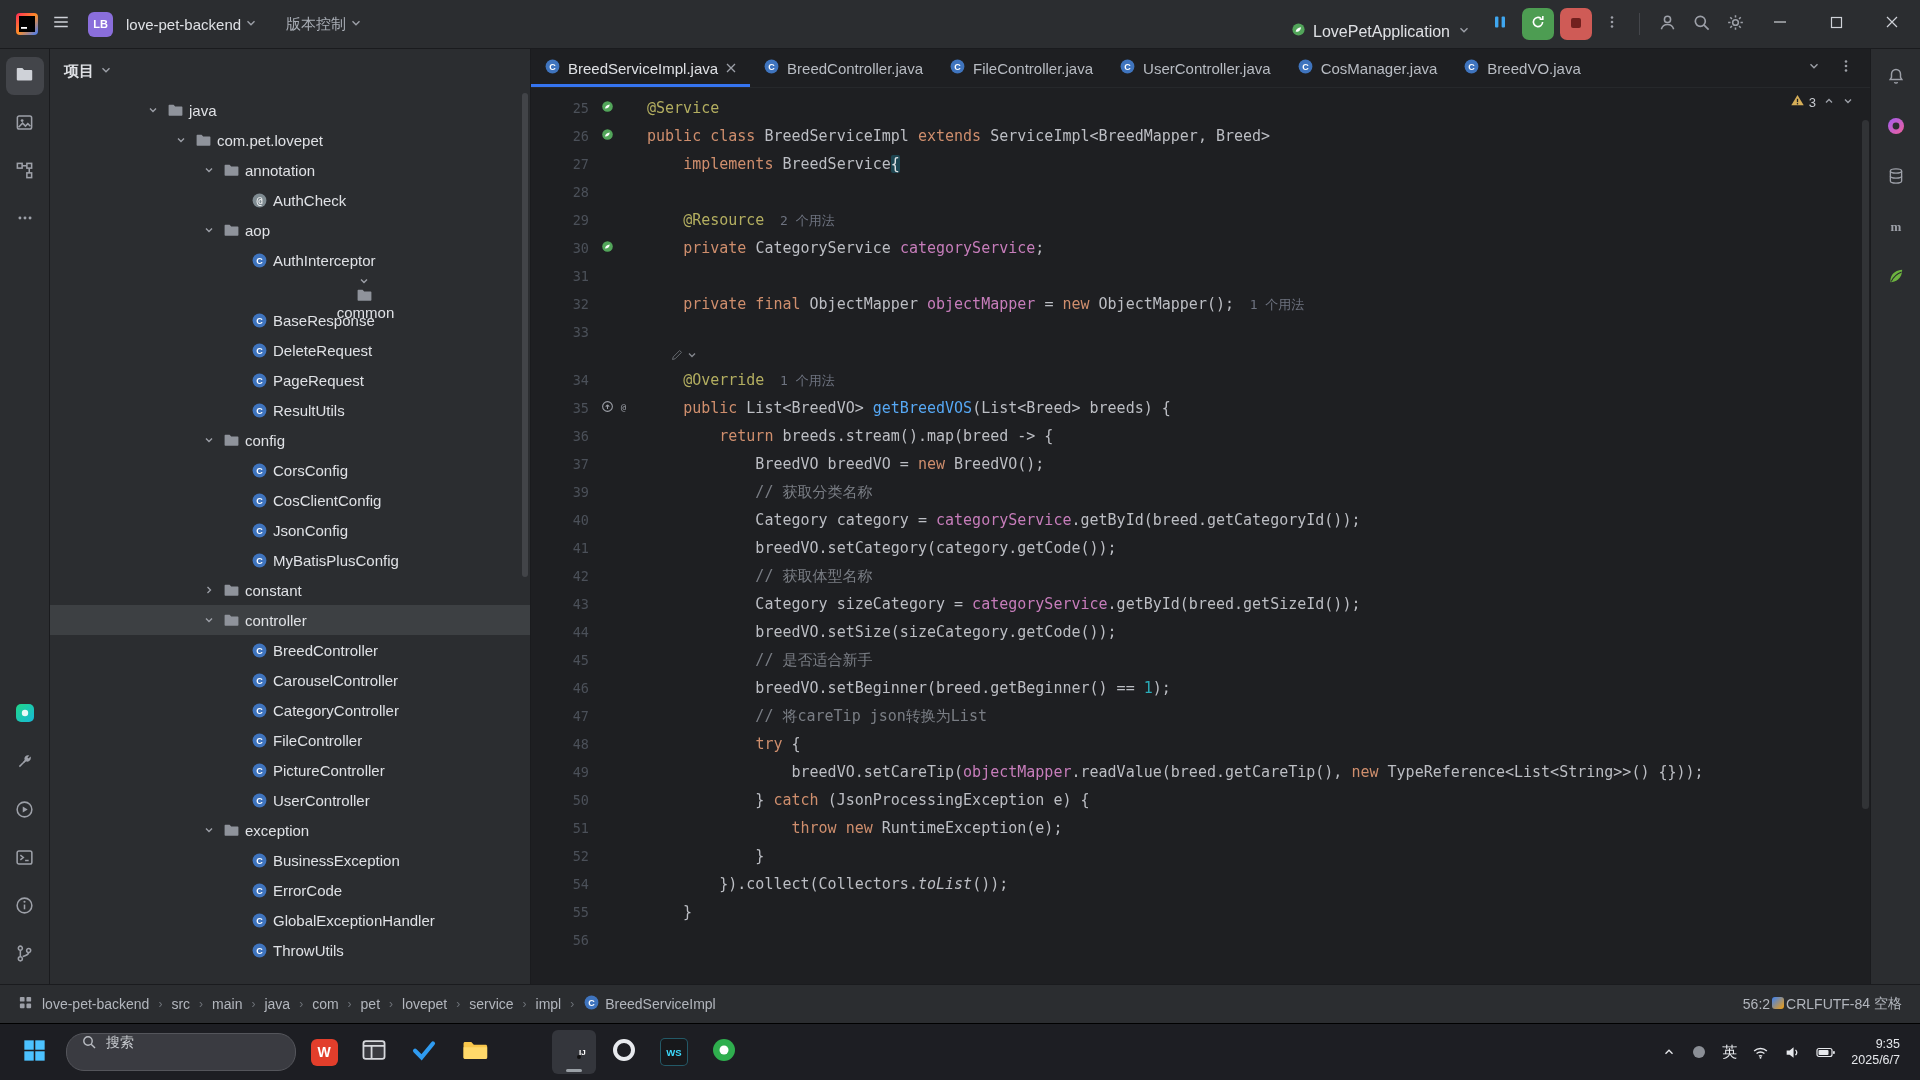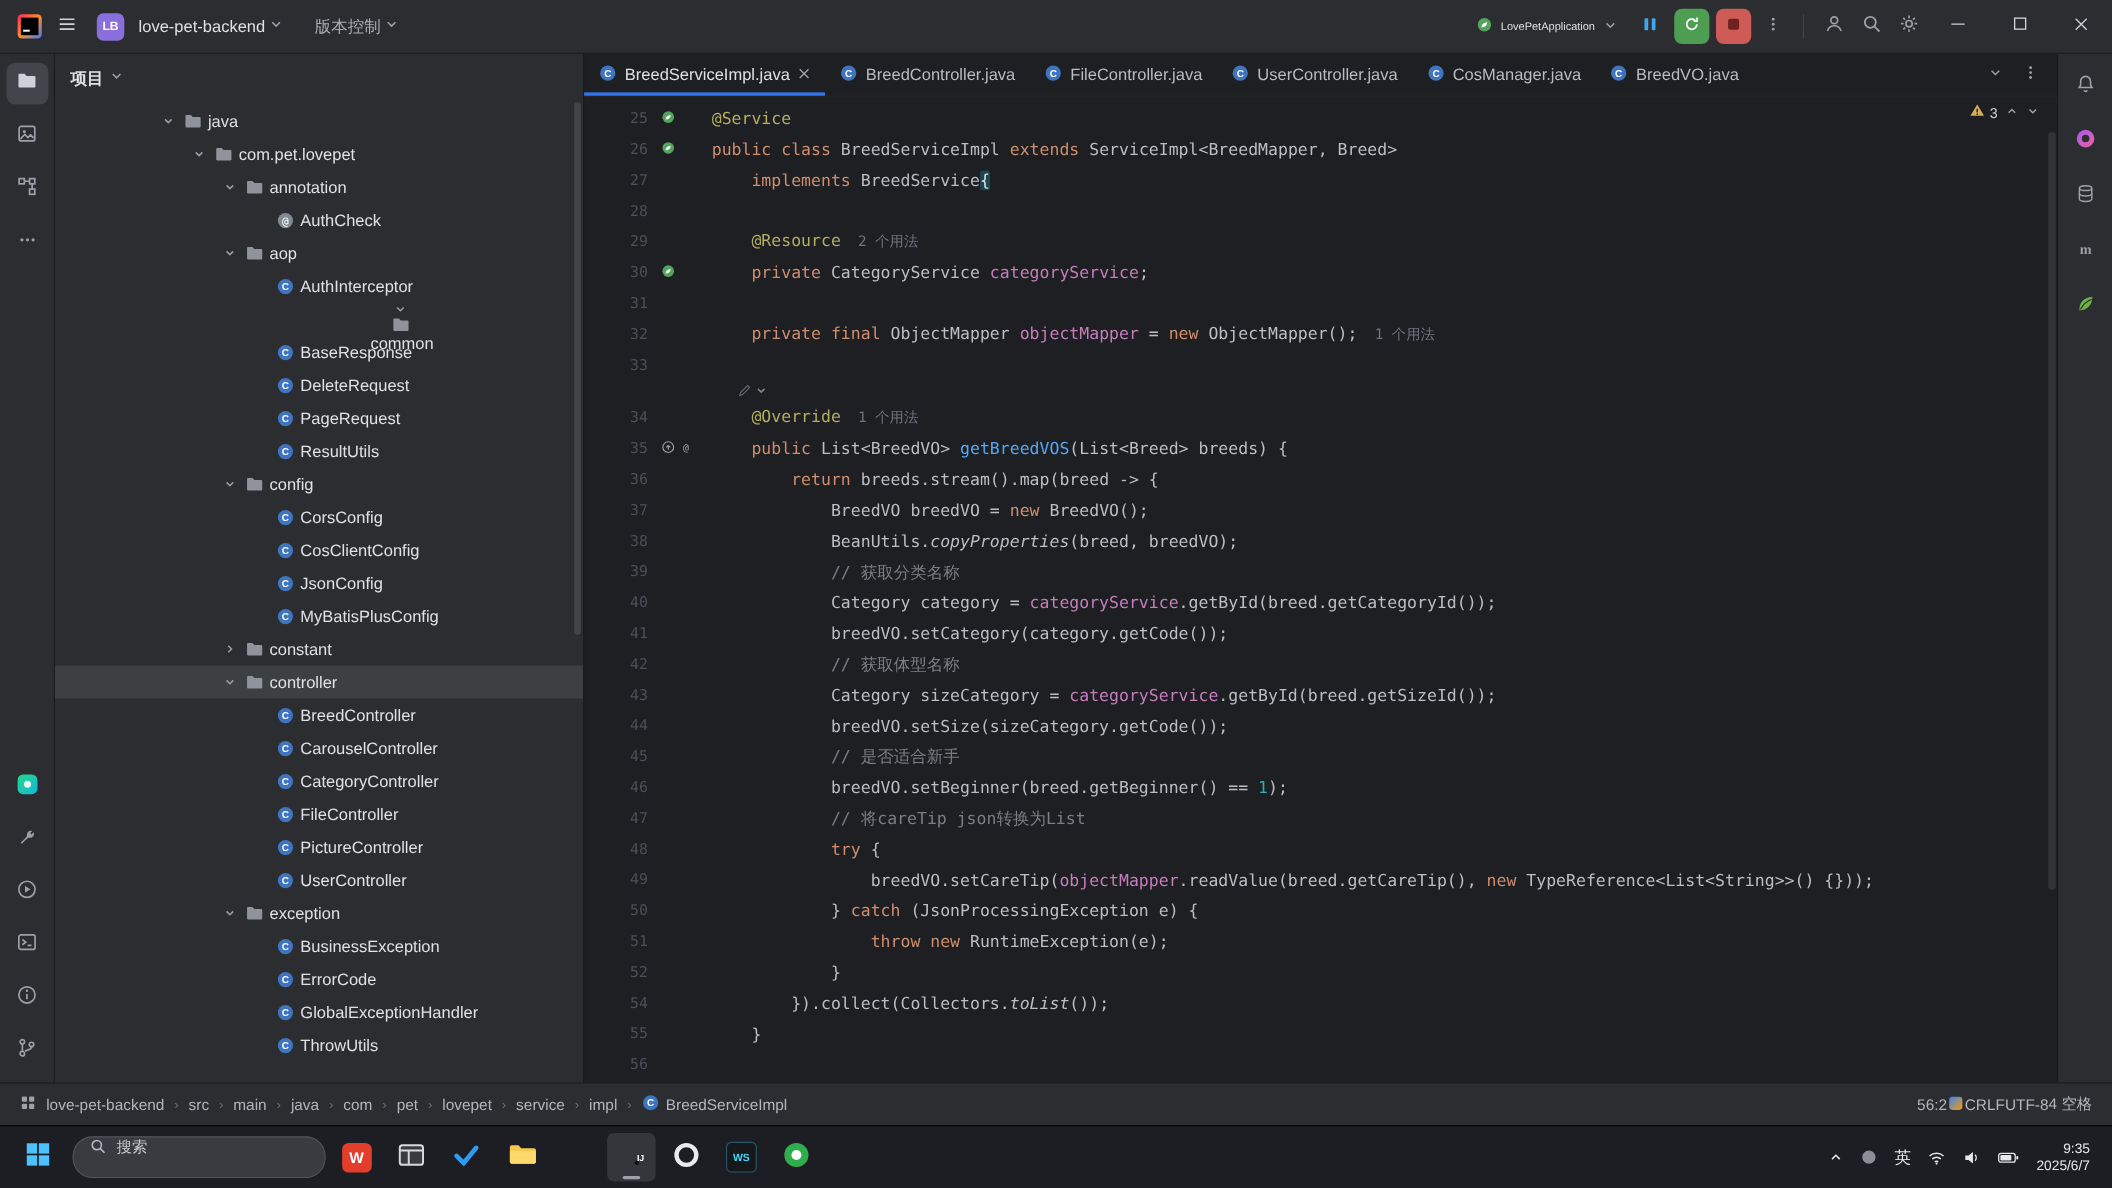--- a/index.html
+++ b/index.html
@@ -7,21 +7,21 @@
   .screen{display:flex;flex-direction:column;width:1920px;height:1080px}
 
   
   .titlebar{height:48px;min-height:48px;background:#2b2d30;display:flex;align-items:center;justify-content:space-between;border-bottom:1px solid #1a1b1e;user-select:none}
   .tb-left{display:flex;align-items:center;padding-left:10px}
   .ibtn{display:flex;align-items:center;justify-content:center;width:34px;height:34px;border-radius:6px}
   .proj-badge{width:25px;height:25px;border-radius:6px;background:#8a6edb;color:#fff;font-size:11px;font-weight:700;display:flex;align-items:center;justify-content:center;margin:0 7px 0 10px}
   .tb-name{font-size:15px;color:#dfe1e5;display:flex;align-items:center;gap:3px;padding:0 6px;height:34px;border-radius:6px}
   .tb-vcs{font-size:15px;color:#a8adb5;display:flex;align-items:center;gap:3px;padding:0 8px;height:34px;border-radius:6px;margin-left:14px}
   .tb-right{display:flex;align-items:center;height:48px}
-  .run-widget{display:flex;align-items:center;gap:7px;font-size:10px;color:#dfe1e5;padding:0 10px;height:34px;border-radius:6px}
+  .run-widget{display:flex;align-items:flex-end;gap:7px;font-size:16px;color:#dfe1e5;padding:0 10px;height:34px;border-radius:6px}
   .sq-btn{width:32px;height:32px;border-radius:7px;display:flex;align-items:center;justify-content:center;margin:0 3px}
   .sq-btn.rerun{background:#4d9d52}
   .sq-btn.stop{background:#cf5b56}
   .tb-divider{width:1px;height:22px;background:#44464b;margin:0 10px}
   .win-btn{width:56px;height:48px;display:flex;align-items:center;justify-content:center}
 
   
   .main{flex:1;display:flex;min-height:0}
   .leftstrip{width:49px;min-width:49px;background:#2b2d30;border-right:1px solid #1a1b1e;display:flex;flex-direction:column;justify-content:space-between;align-items:center;padding:8px 0 10px}
   .rightstrip{width:49px;min-width:49px;background:#2b2d30;border-left:1px solid #1a1b1e;display:flex;flex-direction:column;align-items:center;padding:10px 0;gap:12px}
@@ -767,25 +767,20 @@
             </div>
             <div class="code-line">
               <span class="gut-num">36</span>
               <span class="gut-ics"></span>
               <span class="code-text"><span class="s-d">        </span><span class="s-k">return </span><span class="s-d">breeds.stream().map(breed -&gt; {</span></span>
             </div>
             <div class="code-line">
               <span class="gut-num">37</span>
               <span class="gut-ics"></span>
               <span class="code-text"><span class="s-d">            BreedVO breedVO = </span><span class="s-k">new </span><span class="s-d">BreedVO();</span></span>
-            </div>
-            <div class="code-line">
-              <span class="gut-num">38</span>
-              <span class="gut-ics"></span>
-              <span class="code-text"><span class="s-d">            BeanUtils.</span><span class="s-sm">copyProperties</span><span class="s-d">(breed, breedVO);</span></span>
             </div>
             <div class="code-line">
               <span class="gut-num">39</span>
               <span class="gut-ics"></span>
               <span class="code-text"><span class="s-c">            // 获取分类名称</span></span>
             </div>
             <div class="code-line">
               <span class="gut-num">40</span>
               <span class="gut-ics"></span>
               <span class="code-text"><span class="s-d">            Category category = </span><span class="s-f">categoryService</span><span class="s-d">.getById(breed.getCategoryId());</span></span>

